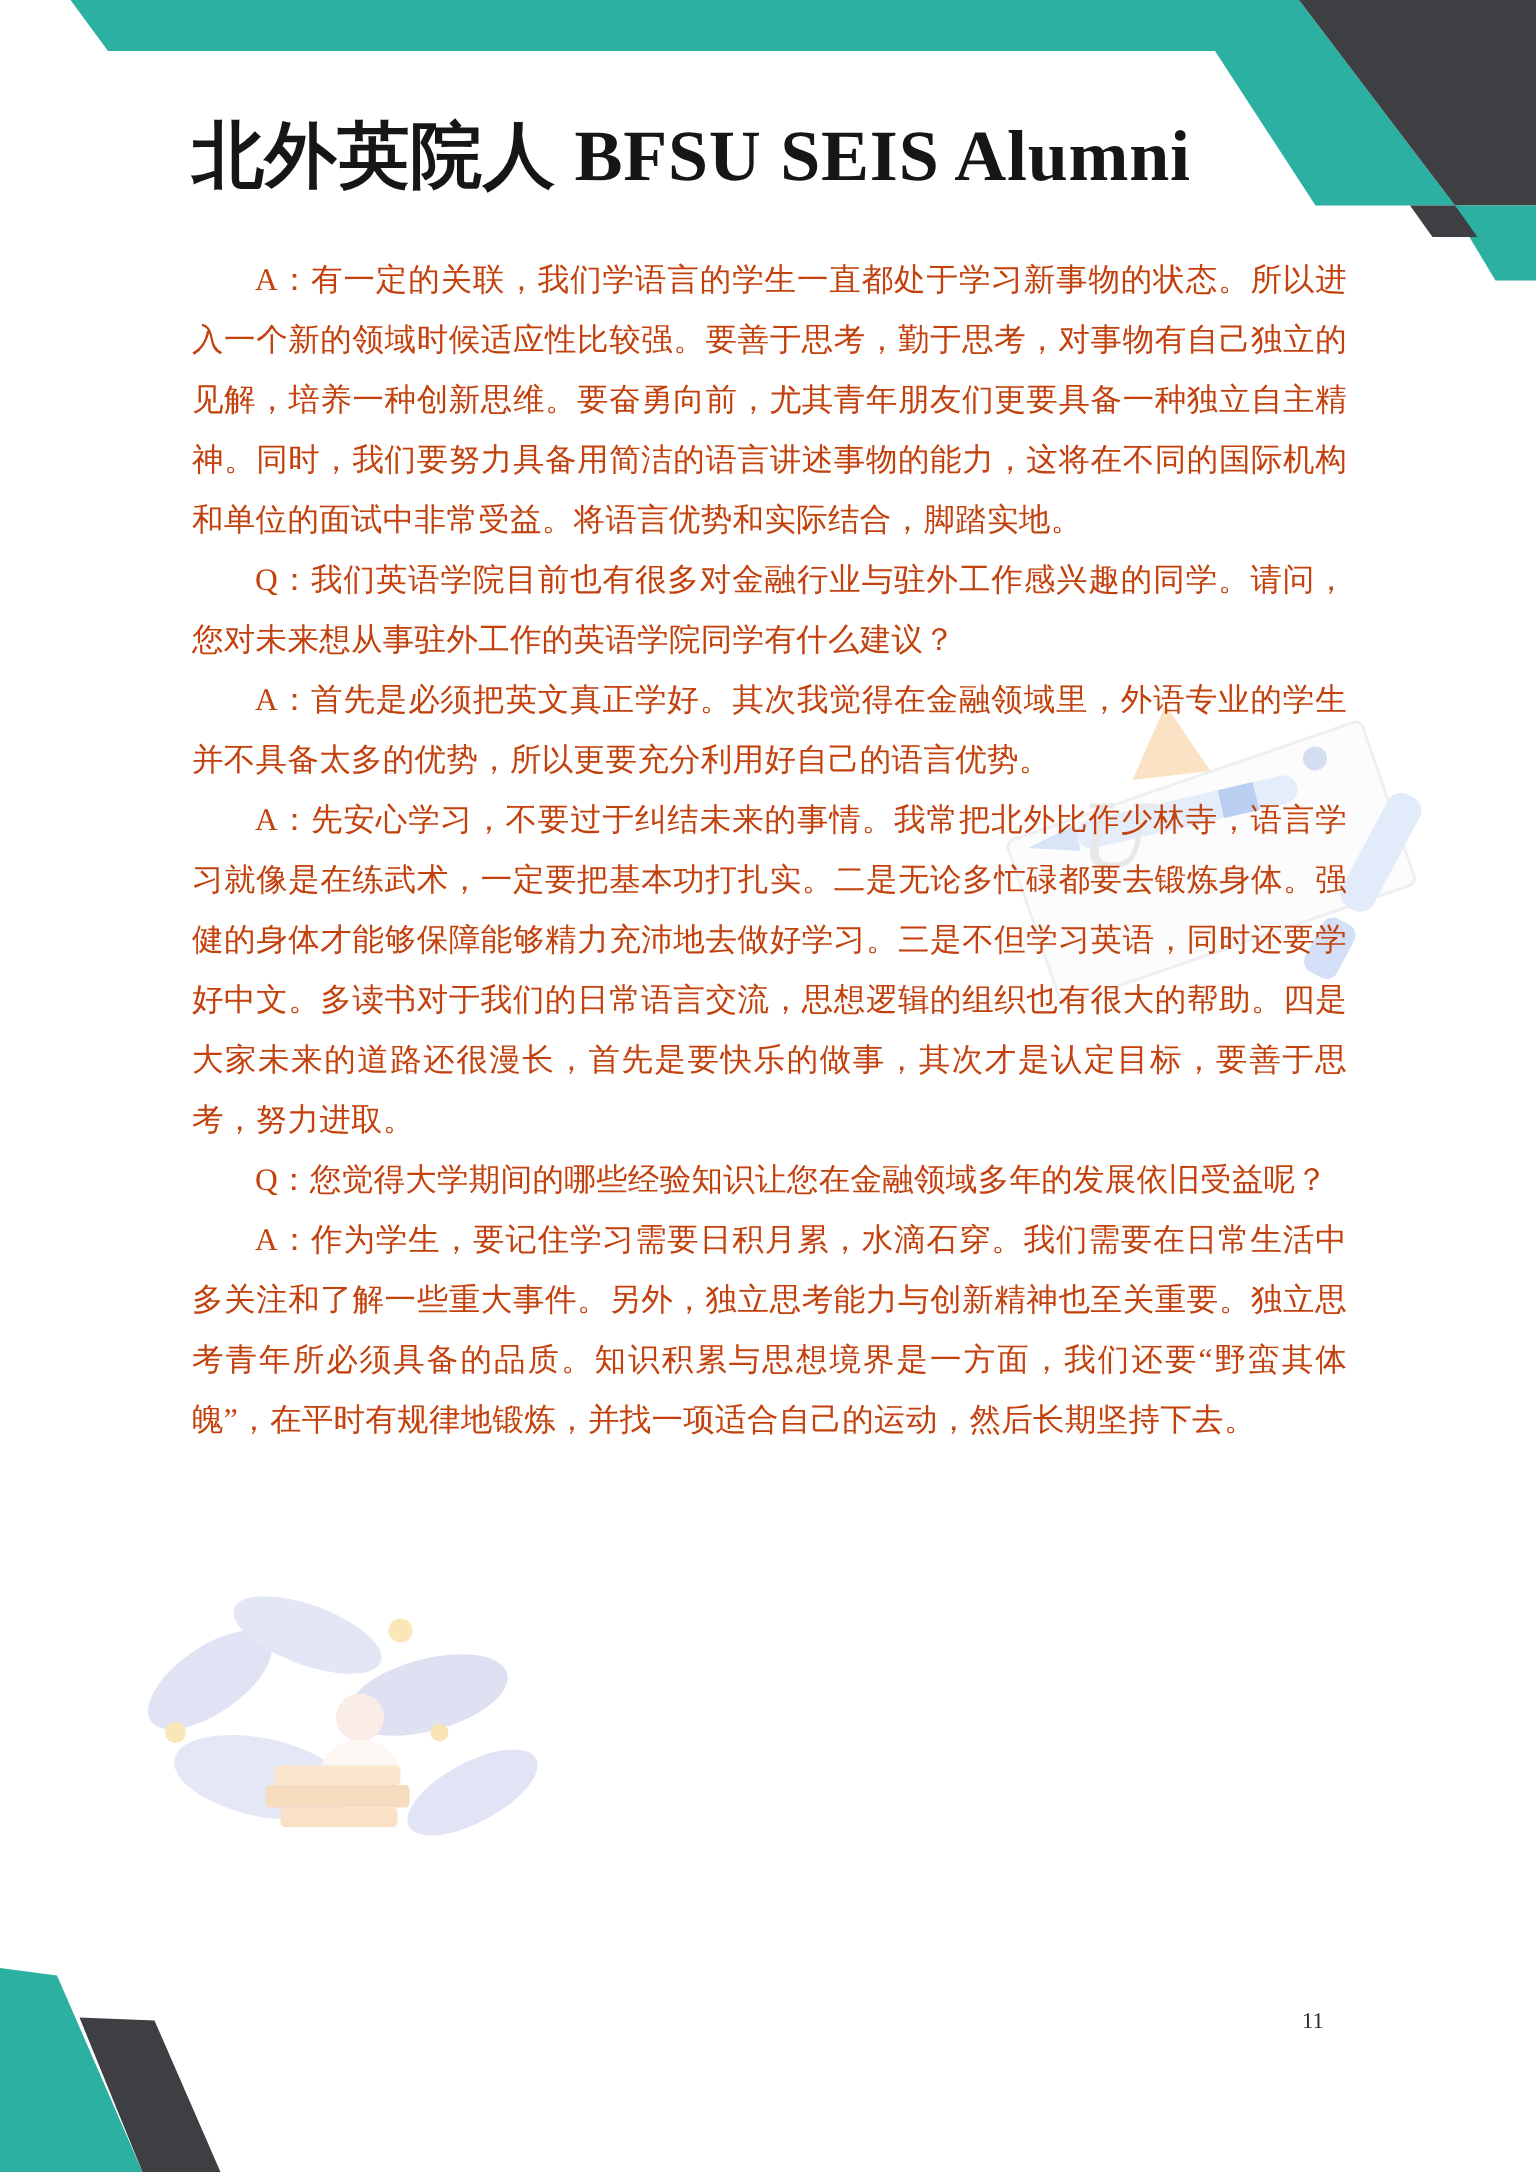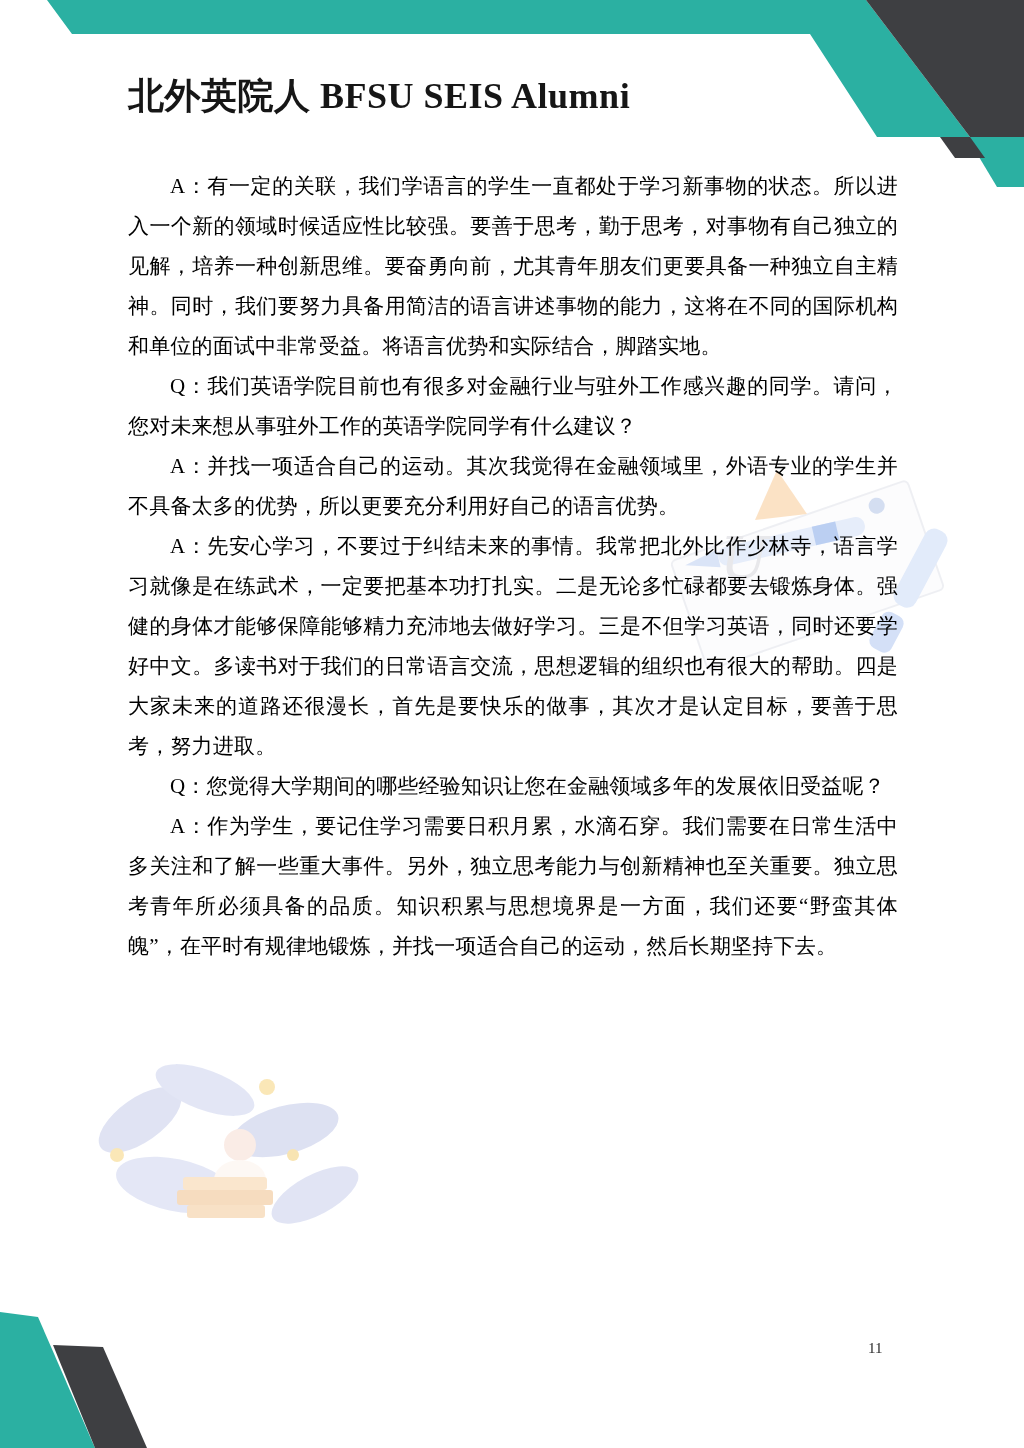--- a/index.html
+++ b/index.html
@@ -16,33 +16,33 @@
   .deco-bottom { left: 0; top: 1308px; z-index: 3; }
   .watermark { position: absolute; z-index: 1; pointer-events: none; }
   .wm-pen { left: 655px; top: 448px; opacity: 0.6; }
   .wm-study { left: 55px; top: 1035px; opacity: 0.55; }
   .page-title {
     position: absolute;
     left: 128px;
     top: 72px;
     margin: 0;
     z-index: 2;
-    font-size: 36px;
+    font-size: 48px;
     font-weight: 700;
     color: #161616;
     letter-spacing: 0.5px;
     white-space: nowrap;
   }
   .article-body {
     position: absolute;
     left: 128px;
     top: 166px;
     width: 770px;
     z-index: 2;
-    color: #000000;
+    color: #c2410c;
   }
   .article-body p {
     margin: 0;
     font-size: 21px;
     line-height: 40px;
     text-align: justify;
     text-indent: 42px;
     letter-spacing: 0.2px;
   }
   .page-number {
@@ -106,21 +106,21 @@
       <circle cx="212" cy="52" r="8" fill="#f6d47e"></circle>
       <circle cx="238" cy="120" r="6" fill="#f3cf74"></circle>
     </g>
   </svg>
 
   <h1 class="page-title">北外英院人 BFSU SEIS Alumni</h1>
 
   <div class="article-body">
     <p>A：有一定的关联，我们学语言的学生一直都处于学习新事物的状态。所以进入一个新的领域时候适应性比较强。要善于思考，勤于思考，对事物有自己独立的见解，培养一种创新思维。要奋勇向前，尤其青年朋友们更要具备一种独立自主精神。同时，我们要努力具备用简洁的语言讲述事物的能力，这将在不同的国际机构和单位的面试中非常受益。将语言优势和实际结合，脚踏实地。</p>
     <p>Q：我们英语学院目前也有很多对金融行业与驻外工作感兴趣的同学。请问，您对未来想从事驻外工作的英语学院同学有什么建议？</p>
-    <p>A：并找一项适合自己的运动。其次我觉得在金融领域里，外语专业的学生并不具备太多的优势，所以更要充分利用好自己的语言优势。</p>
+    <p>A：首先是必须把英文真正学好。其次我觉得在金融领域里，外语专业的学生并不具备太多的优势，所以更要充分利用好自己的语言优势。</p>
     <p>A：先安心学习，不要过于纠结未来的事情。我常把北外比作少林寺，语言学习就像是在练武术，一定要把基本功打扎实。二是无论多忙碌都要去锻炼身体。强健的身体才能够保障能够精力充沛地去做好学习。三是不但学习英语，同时还要学好中文。多读书对于我们的日常语言交流，思想逻辑的组织也有很大的帮助。四是大家未来的道路还很漫长，首先是要快乐的做事，其次才是认定目标，要善于思考，努力进取。</p>
     <p>Q：您觉得大学期间的哪些经验知识让您在金融领域多年的发展依旧受益呢？</p>
     <p>A：作为学生，要记住学习需要日积月累，水滴石穿。我们需要在日常生活中多关注和了解一些重大事件。另外，独立思考能力与创新精神也至关重要。独立思考青年所必须具备的品质。知识积累与思想境界是一方面，我们还要“野蛮其体魄”，在平时有规律地锻炼，并找一项适合自己的运动，然后长期坚持下去。</p>
   </div>
 
   <div class="page-number">11</div>
 
   <svg class="deco-svg deco-bottom" width="1024" height="140" viewBox="0 0 1024 140">
     <polygon points="0,4 38,9 95,140 0,140" fill="#2BB0A2"></polygon>
     <polygon points="53,37 103,39 147,140 95,140" fill="#3E3F42"></polygon>

